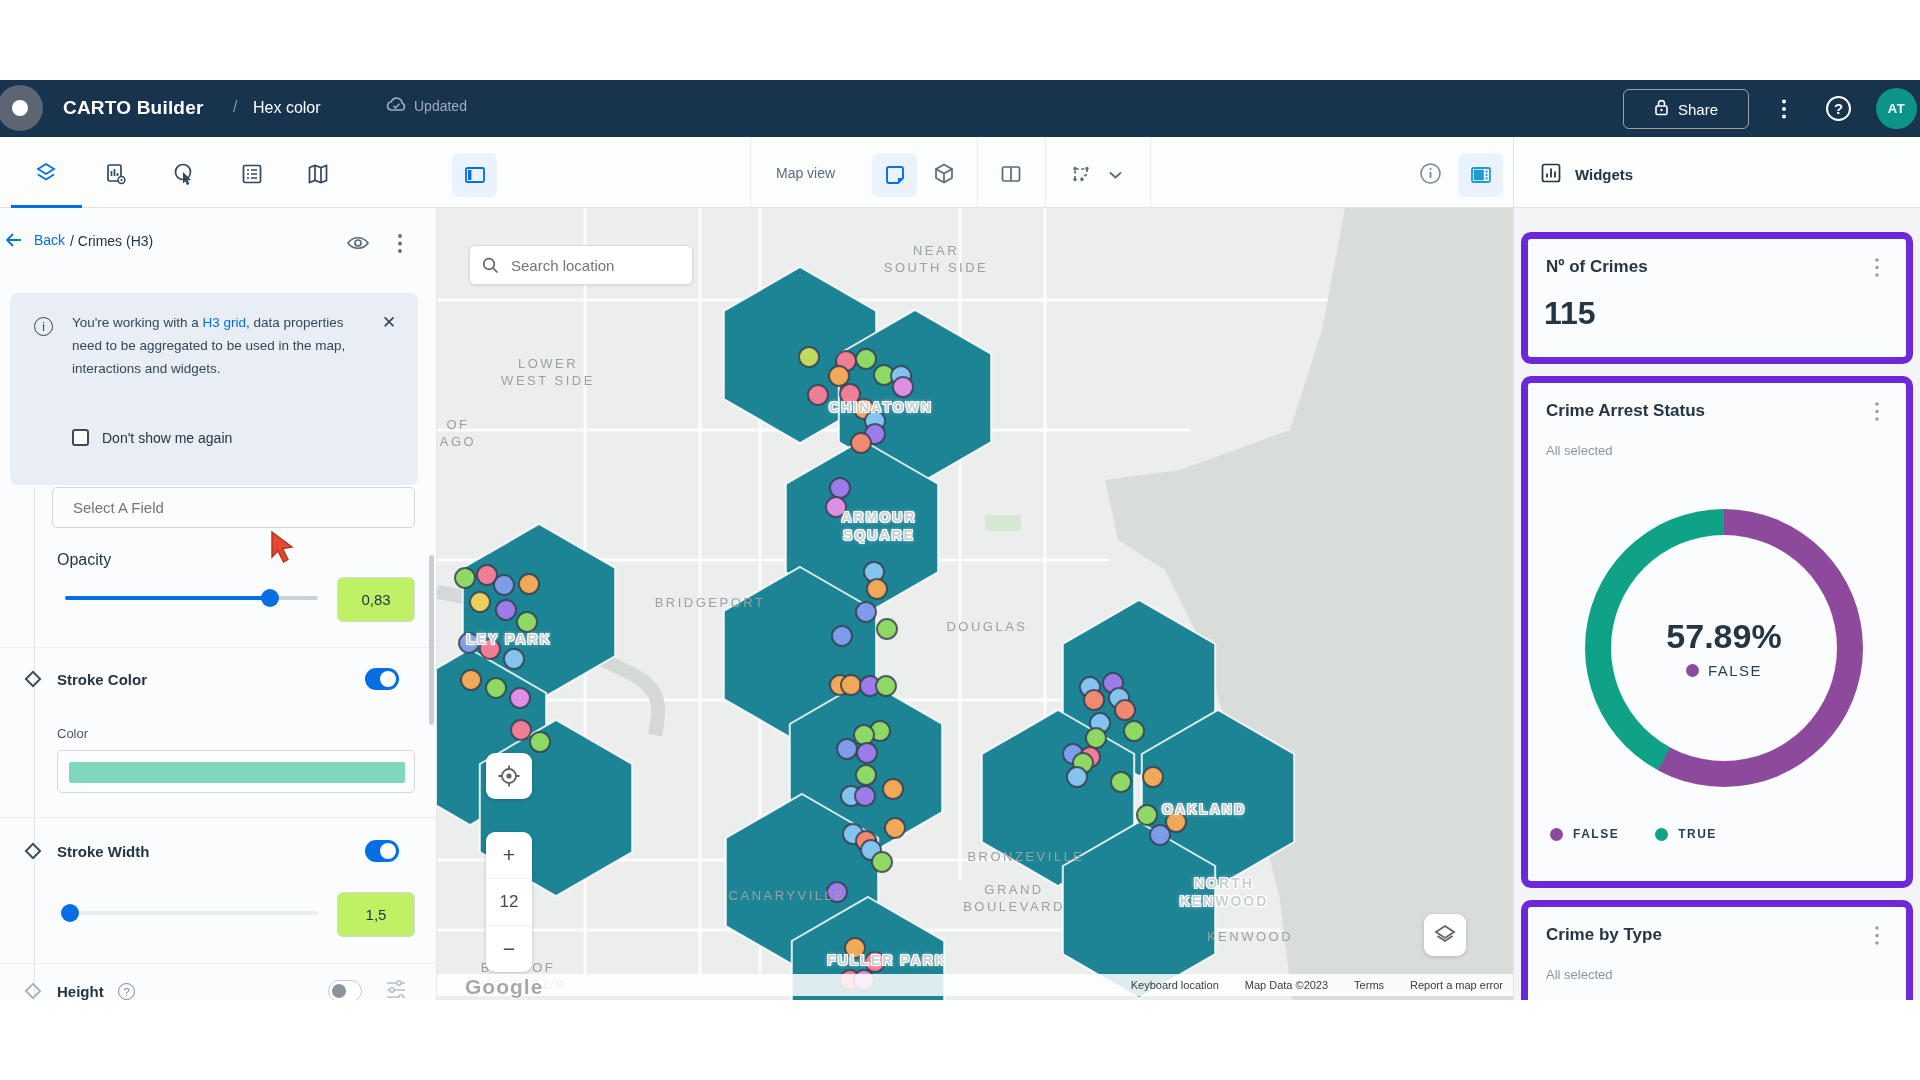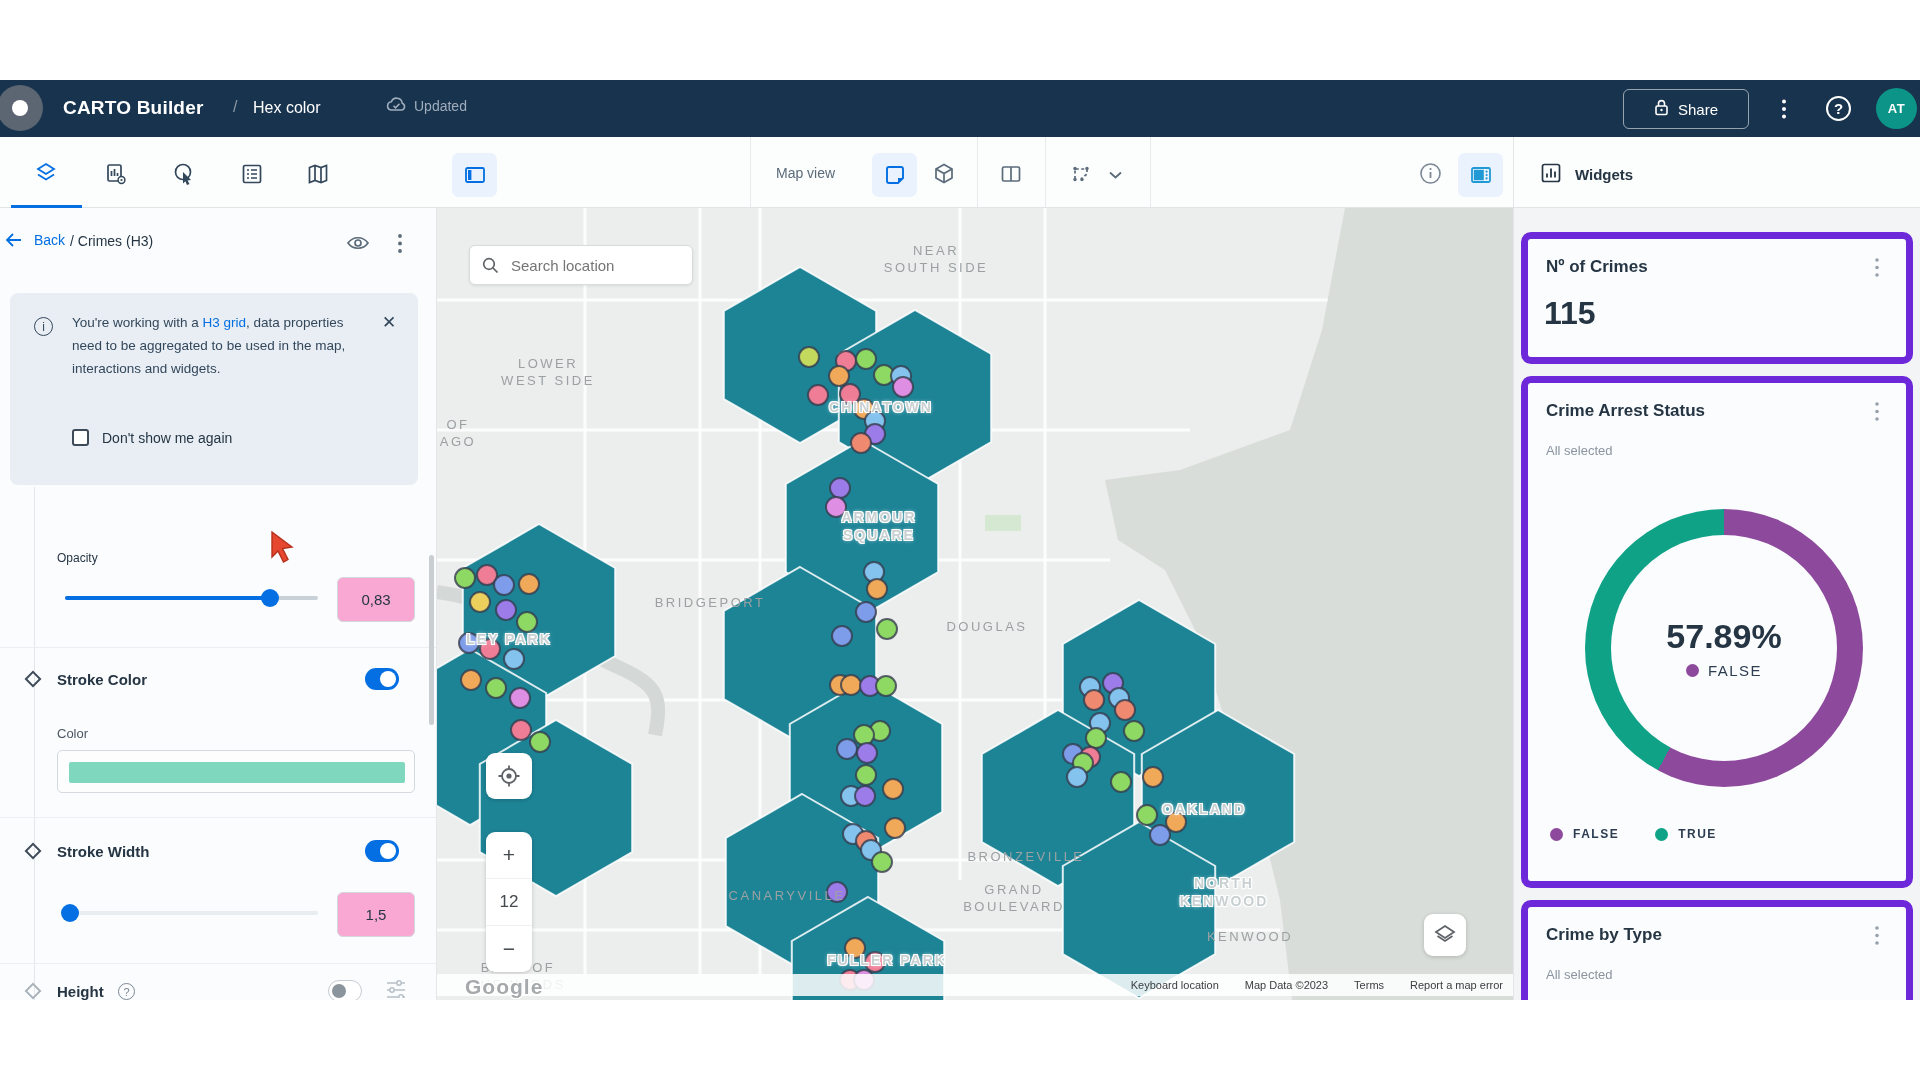--- a/index.html
+++ b/index.html
@@ -41,25 +41,25 @@
   .notice{position:absolute;left:10px;top:85px;width:408px;height:192px;background:#e8eef4;border-radius:8px;}
   .notice-i{position:absolute;left:24px;top:24px;width:19px;height:19px;border:1.7px solid #33475b;border-radius:50%;color:#33475b;font-size:12px;display:flex;align-items:center;justify-content:center;font-style:normal;}
   .notice-text{position:absolute;left:62px;top:18px;width:290px;font-size:13.5px;line-height:23px;color:#33475b;}
   .notice-text a{color:#036fe2;text-decoration:none;}
   .notice-x{position:absolute;left:368px;top:18px;width:22px;height:22px;color:#33475b;font-size:17px;display:flex;align-items:center;justify-content:center;cursor:pointer;}
   .chk-row{position:absolute;left:62px;top:136px;display:flex;align-items:center;gap:13px;}
   .chk{width:17px;height:17px;border:2px solid #3d4a57;border-radius:3px;background:#fff;}
   .chk-label{font-size:14px;color:#253544;}
   .guide-line{position:absolute;left:34px;top:279px;width:1px;height:513px;background:#e3e7ea;}
   .field-input{position:absolute;left:52px;top:279px;width:363px;height:41px;border:1px solid #d1d7dc;border-radius:5px;background:#fbfcfd;font-size:15px;color:#9aa5ae;padding:0 20px;outline:none;}
-  .opacity-label{position:absolute;left:57px;top:343px;font-size:12px;color:#253544;}
+  .opacity-label{position:absolute;left:57px;top:343px;font-size:16px;color:#253544;}
   .slider{position:absolute;left:65px;top:388px;width:253px;height:4px;border-radius:2px;background:#c9d1d8;}
   .slider .fill{position:absolute;left:0;top:0;height:4px;border-radius:2px;background:#036fe2;}
   .slider .handle{position:absolute;top:-7px;width:18px;height:18px;border-radius:50%;background:#036fe2;}
-  .num-box{position:absolute;left:337px;width:78px;height:45px;border:1px solid #d1d7dc;border-radius:6px;background:#f9a8d4;display:flex;align-items:center;justify-content:center;font-size:15px;color:#253544;}
+  .num-box{position:absolute;left:337px;width:78px;height:45px;border:1px solid #d1d7dc;border-radius:6px;background:#bef264;display:flex;align-items:center;justify-content:center;font-size:15px;color:#253544;}
   .sec-divider{position:absolute;left:0;width:437px;height:1px;background:#eceff1;}
   .prop-row{position:absolute;left:0;width:437px;height:26px;}
   .diamond{position:absolute;left:27px;top:5px;width:12px;height:12px;border:2px solid #3d4a57;transform:rotate(45deg);background:transparent;}
   .prop-label{position:absolute;left:57px;top:3px;font-size:15px;font-weight:bold;color:#253544;}
   .toggle{position:absolute;left:365px;top:0;width:34px;height:22px;border-radius:11px;}
   .toggle.on{background:#036fe2;}
   .toggle.on::after{content:"";position:absolute;right:3px;top:3px;width:16px;height:16px;border-radius:50%;background:#fff;}
   .toggle.off{background:#fff;border:1px solid #c6ccd2;}
   .toggle.off::after{content:"";position:absolute;left:3px;top:3px;width:14px;height:14px;border-radius:50%;background:#8a949c;}
   .color-label{position:absolute;left:57px;top:518px;font-size:13px;color:#4a5662;}
@@ -282,20 +282,21 @@
           <span>You're working with a </span><a href="#">H3 grid</a><span>, data properties need to be aggregated to be used in the map, interactions and widgets.</span>
         </div>
         <div class="notice-x">✕</div>
         <div class="chk-row">
           <div class="chk"></div>
           <div class="chk-label">Don't show me again</div>
         </div>
       </div>
 
       <div class="guide-line"></div>
+      <input class="field-input" placeholder="Select A Field" style="">
 
       <div class="opacity-label">Opacity</div>
       <div class="slider">
         <div class="fill" id="op-fill" style="width: 204.93px;"></div>
         <div class="handle" id="op-handle" style="left: 195.93px;"></div>
       </div>
       <div class="num-box" style="top:369px">0,83</div>
 
       <div class="cursor-arrow">
         <svg width="28" height="38" viewBox="0 0 28 38">

